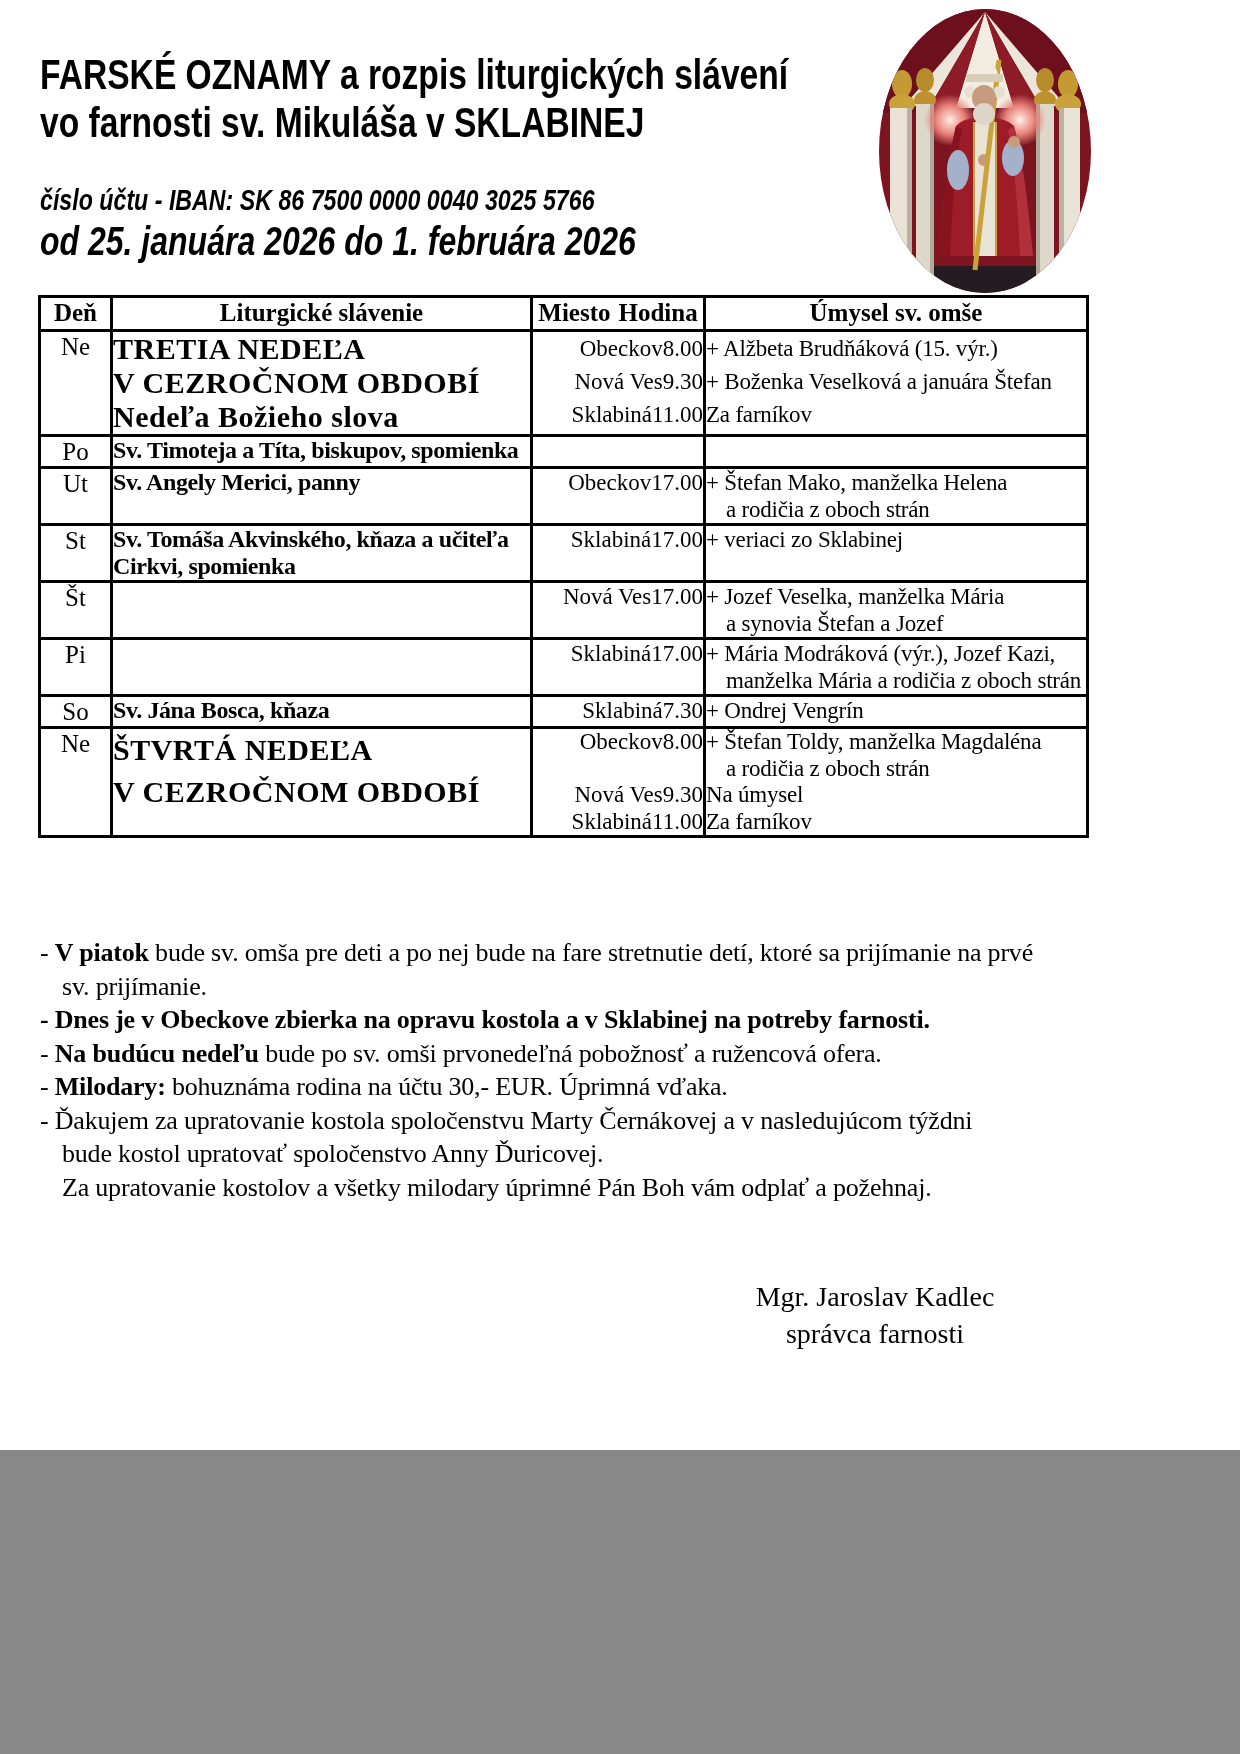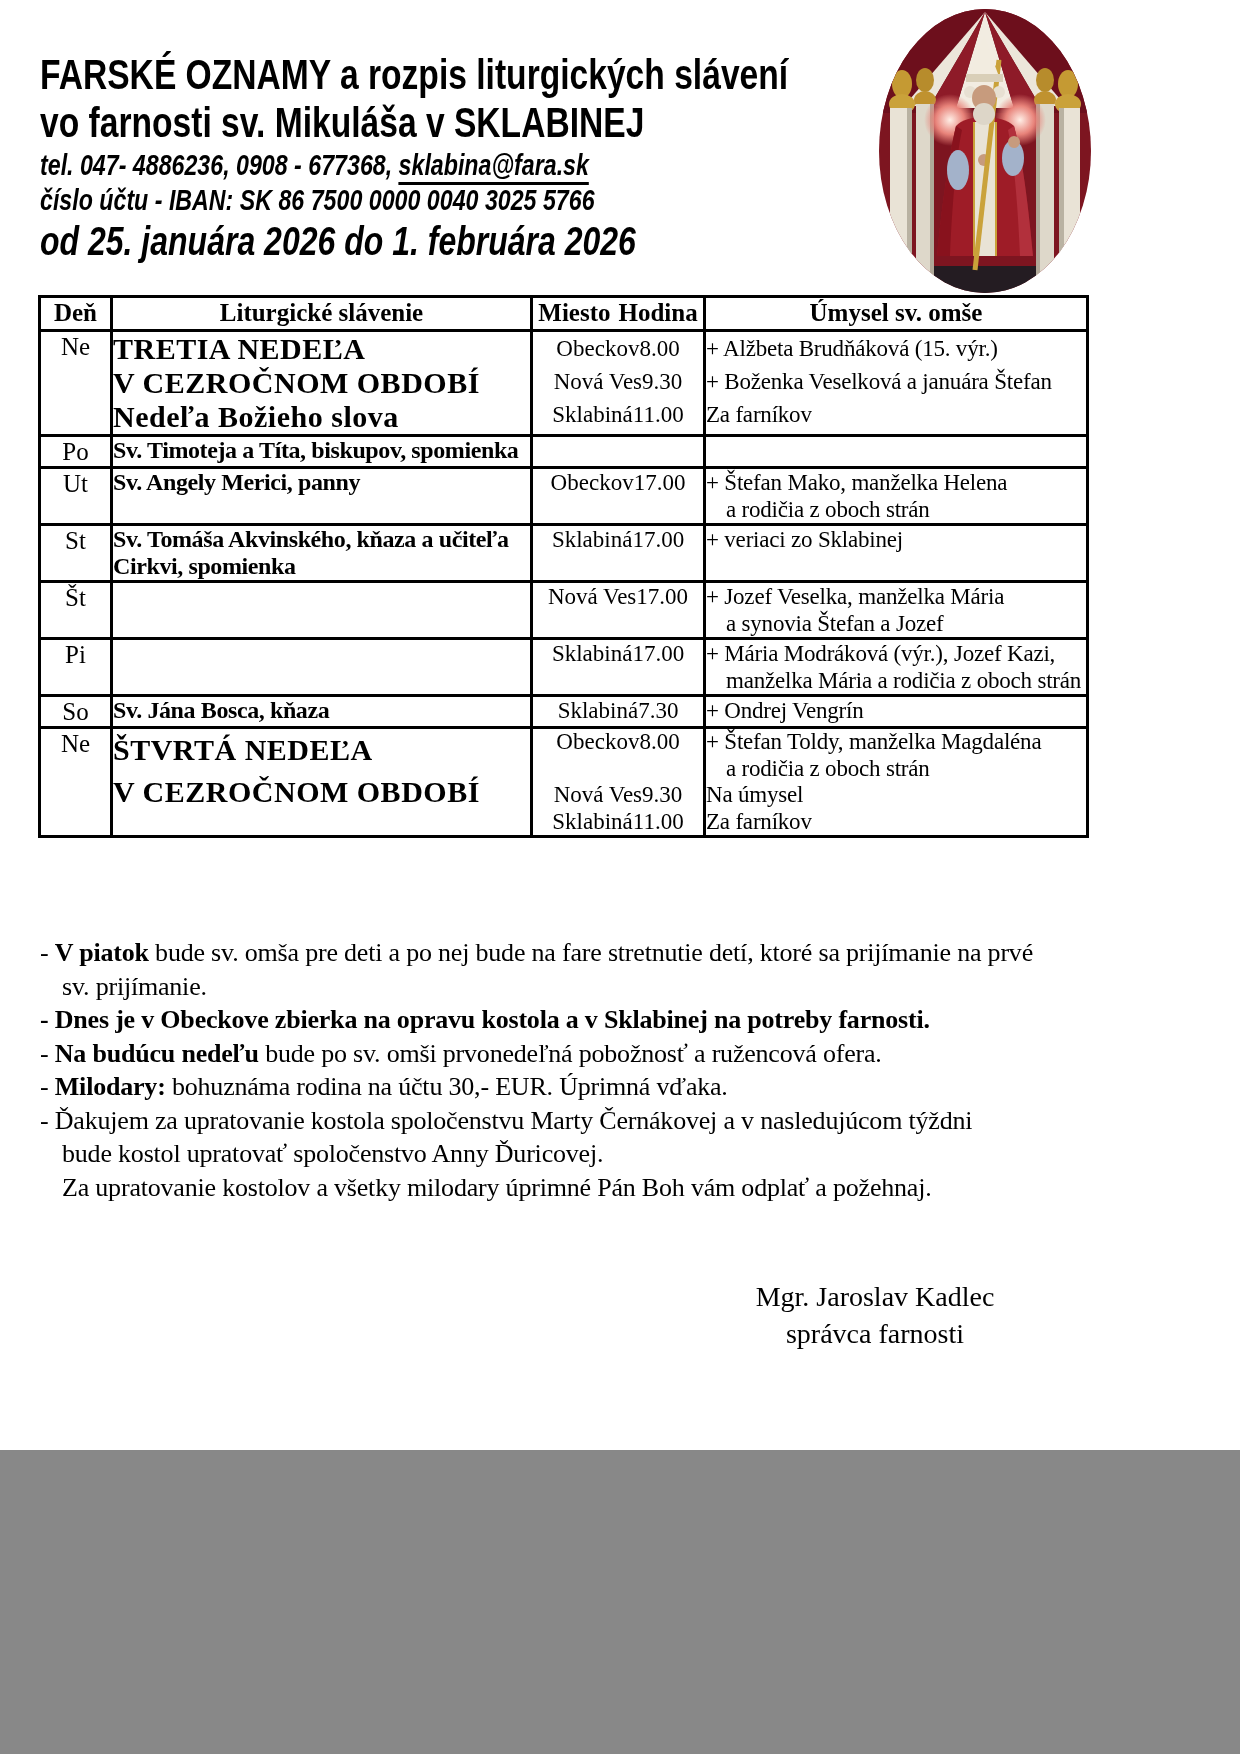--- a/index.html
+++ b/index.html
@@ -21,46 +21,41 @@
   .lit th,.lit td{border:3px solid #000;vertical-align:top;padding:0;overflow:hidden}
   .lit th{font-size:25px;height:31px;line-height:29px;font-weight:bold;text-align:center}
   .mh{display:flex;justify-content:center;gap:8px}
   .day{text-align:center;font-size:25px;line-height:29px;padding-top:2px}
   .cel{padding:3px 4px 0 10px}
   .cel div{white-space:nowrap;overflow:hidden}
   .big{font-size:30px;font-weight:bold;line-height:34px;letter-spacing:.5px}
   .big8{font-size:30px;font-weight:bold;line-height:42px;letter-spacing:.5px}
   .feast{font-size:24px;font-weight:bold;line-height:27px;letter-spacing:-.4px}
   .sch{padding:3px 12px 0 8px;font-size:23px}
-  .sch .ln{display:flex;justify-content:center;white-space:nowrap}
+  .sch .ln{display:flex;justify-content:flex-end;white-space:nowrap}
   .int{padding:3px 4px 0 8px;font-size:23px;letter-spacing:-.2px}
   .int .il{white-space:nowrap;overflow:hidden}
   .lh33 .ln,.lh33 .il{line-height:33px;min-height:33px}
   .lh27 .ln,.lh27 .il{line-height:27px;min-height:27px}
   .lh26 .ln,.lh26 .il{line-height:26.5px;min-height:26.5px}
   .ind{padding-left:20px}
   
   .ann{position:absolute;left:40px;top:936px;width:1175px;font-size:26px;letter-spacing:-.2px}
   .ann .al{line-height:33.5px;white-space:nowrap;overflow:hidden}
   .ann .ind2{padding-left:22px}
   
   .sig{position:absolute;left:655px;top:1278px;width:440px;text-align:center;font-size:28px;line-height:37px}
 </style>
 </head>
 <body>
 
 <div class="page">
 
   <div class="hdr t1"><span class="cond">FARSKÉ OZNAMY a rozpis liturgických slávení</span></div>
   <div class="hdr t2"><span class="cond">vo farnosti sv. Mikuláša v SKLABINEJ</span></div>
-  <div class="hdr t3">
-    <span class="cond">
-      <span>tel. 047- 4886236, 0908 - 677368, </span><span class="email">sklabina@fara.sk</span>
-    </span>
-  </div>
   <div class="hdr t4"><span class="cond">číslo účtu - IBAN: SK 86 7500 0000 0040 3025 5766</span></div>
   <div class="hdr t5"><span class="cond">od 25. januára 2026 do 1. februára 2026</span></div>
 
   <svg class="photo" viewBox="0 0 214 287">
     <defs>
       <clipPath id="oval">
           <ellipse cx="107" cy="143" rx="106" ry="142"></ellipse>
         </clipPath>
       <radialGradient id="glow" r="50%">
         <stop offset="0%" stop-color="#ffeee6"></stop>

